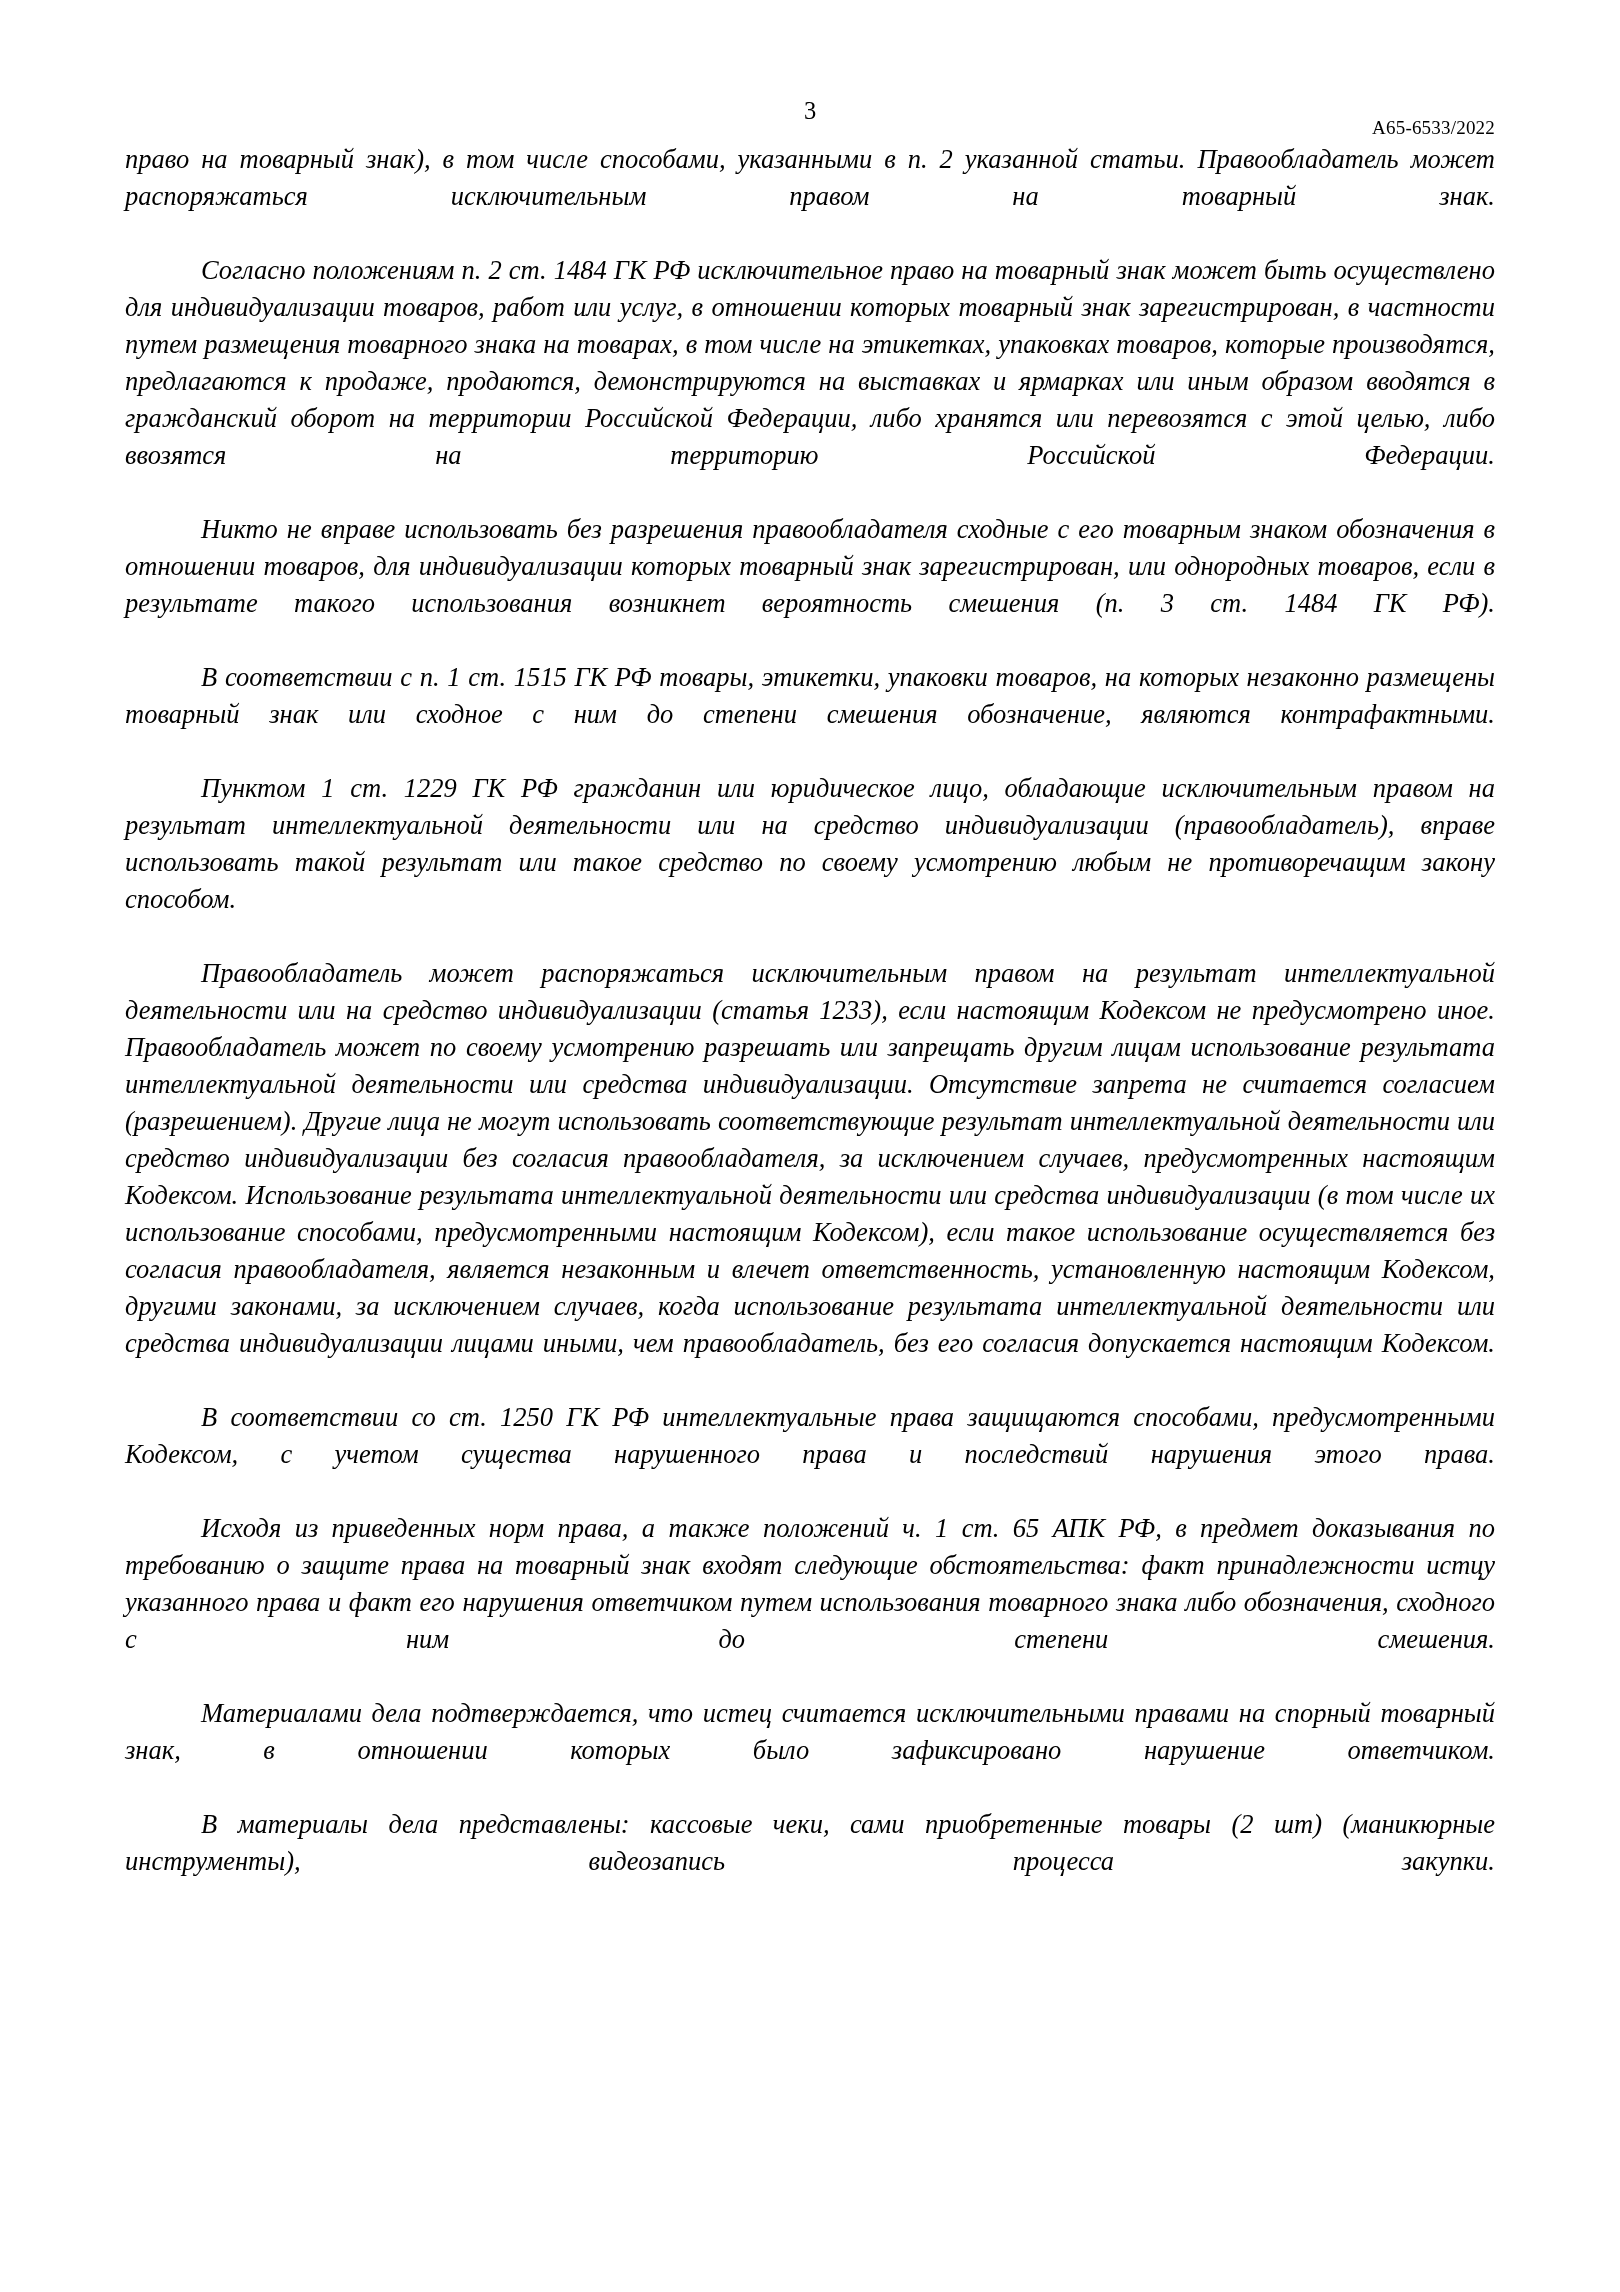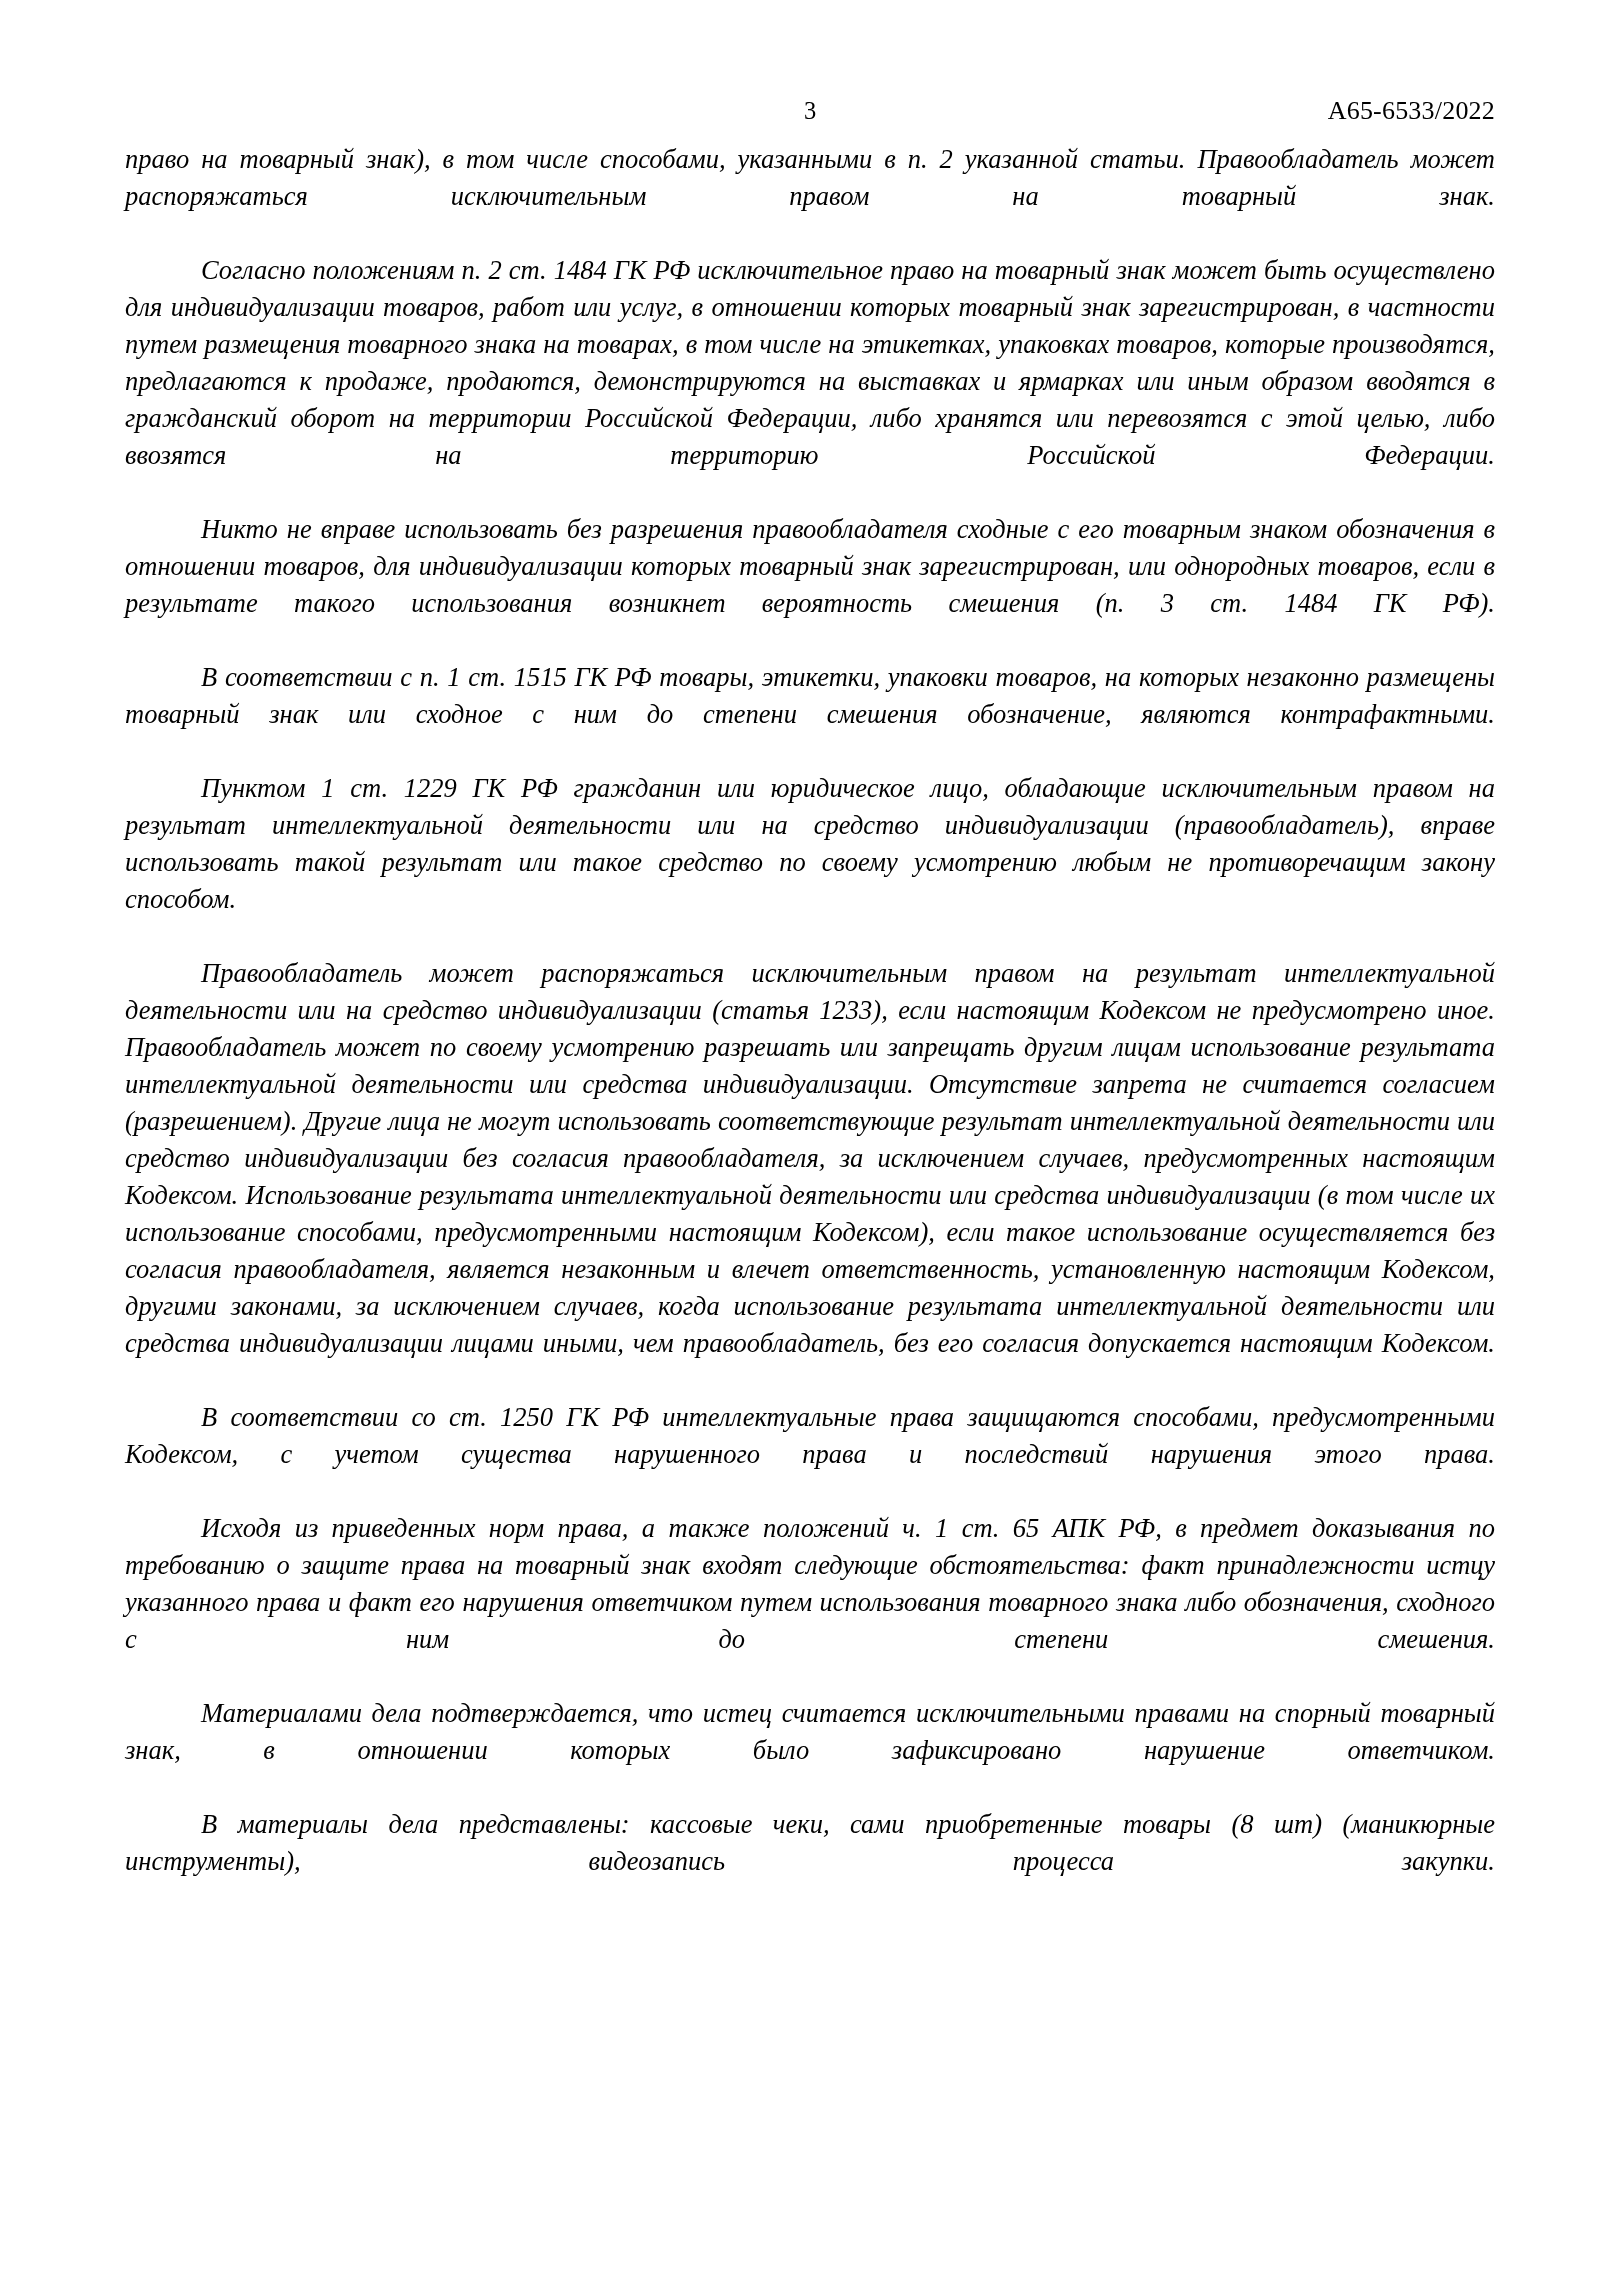--- a/index.html
+++ b/index.html
@@ -29,22 +29,22 @@
   .header .page-number {
     position: absolute;
     left: 0;
     right: 0;
     text-align: center;
     font-size: 24.5px;
   }
   .header .case-number {
     position: absolute;
     right: 0;
-    top: 0;
-    font-size: 26px;
+    top: 17px;
+    font-size: 19px;
     letter-spacing: 0.2px;
   }
   .body-text {
     margin-top: 13.7px;
   }
   p.para {
     margin: 0;
     text-align: justify;
     text-justify: inter-word;
     font-size: 26.5px;
@@ -75,17 +75,17 @@
   <div class="body-text">
     <p class="para">право на товарный знак), в том числе способами, указанными в п. 2 указанной статьи. Правообладатель может распоряжаться исключительным правом на товарный знак.</p>
     <p class="para indent">Согласно положениям п. 2 ст. 1484 ГК РФ исключительное право на товарный знак может быть осуществлено для индивидуализации товаров, работ или услуг, в отношении которых товарный знак зарегистрирован, в частности путем размещения товарного знака на товарах, в том числе на этикетках, упаковках товаров, которые производятся, предлагаются к продаже, продаются, демонстрируются на выставках и ярмарках или иным образом вводятся в гражданский оборот на территории Российской Федерации, либо хранятся или перевозятся с этой целью, либо ввозятся на территорию Российской Федерации.</p>
     <p class="para indent">Никто не вправе использовать без разрешения правообладателя сходные с его товарным знаком обозначения в отношении товаров, для индивидуализации которых товарный знак зарегистрирован, или однородных товаров, если в результате такого использования возникнет вероятность смешения (п. 3 ст. 1484 ГК РФ).</p>
     <p class="para indent">В соответствии с п. 1 ст. 1515 ГК РФ товары, этикетки, упаковки товаров, на которых незаконно размещены товарный знак или сходное с ним до степени смешения обозначение, являются контрафактными.</p>
     <p class="para indent">Пунктом 1 ст. 1229 ГК РФ гражданин или юридическое лицо, обладающие исключительным правом на результат интеллектуальной деятельности или на средство индивидуализации (правообладатель), вправе использовать такой результат или такое средство по своему усмотрению любым не противоречащим закону способом.</p>
     <p class="para indent">Правообладатель может распоряжаться исключительным правом на результат интеллектуальной деятельности или на средство индивидуализации (статья 1233), если настоящим Кодексом не предусмотрено иное. Правообладатель может по своему усмотрению разрешать или запрещать другим лицам использование результата интеллектуальной деятельности или средства индивидуализации. Отсутствие запрета не считается согласием (разрешением). Другие лица не могут использовать соответствующие результат интеллектуальной деятельности или средство индивидуализации без согласия правообладателя, за исключением случаев, предусмотренных настоящим Кодексом. Использование результата интеллектуальной деятельности или средства индивидуализации (в том числе их использование способами, предусмотренными настоящим Кодексом), если такое использование осуществляется без согласия правообладателя, является незаконным и влечет ответственность, установленную настоящим Кодексом, другими законами, за исключением случаев, когда использование результата интеллектуальной деятельности или средства индивидуализации лицами иными, чем правообладатель, без его согласия допускается настоящим Кодексом.</p>
     <p class="para indent">В соответствии со ст. 1250 ГК РФ интеллектуальные права защищаются способами, предусмотренными Кодексом, с учетом существа нарушенного права и последствий нарушения этого права.</p>
     <p class="para indent">Исходя из приведенных норм права, а также положений ч. 1 ст. 65 АПК РФ, в предмет доказывания по требованию о защите права на товарный знак входят следующие обстоятельства: факт принадлежности истцу указанного права и факт его нарушения ответчиком путем использования товарного знака либо обозначения, сходного с ним до степени смешения.</p>
     <p class="para indent">Материалами дела подтверждается, что истец считается исключительными правами на спорный товарный знак, в отношении которых было зафиксировано нарушение ответчиком.</p>
-    <p class="para indent">В материалы дела представлены: кассовые чеки, сами приобретенные товары (8 шт) (маникюрные инструменты), видеозапись процесса закупки.</p>
+    <p class="para indent">В материалы дела представлены: кассовые чеки, сами приобретенные товары (2 шт) (маникюрные инструменты), видеозапись процесса закупки.</p>
   </div>
 
 </div>
 
 
 </body></html>

